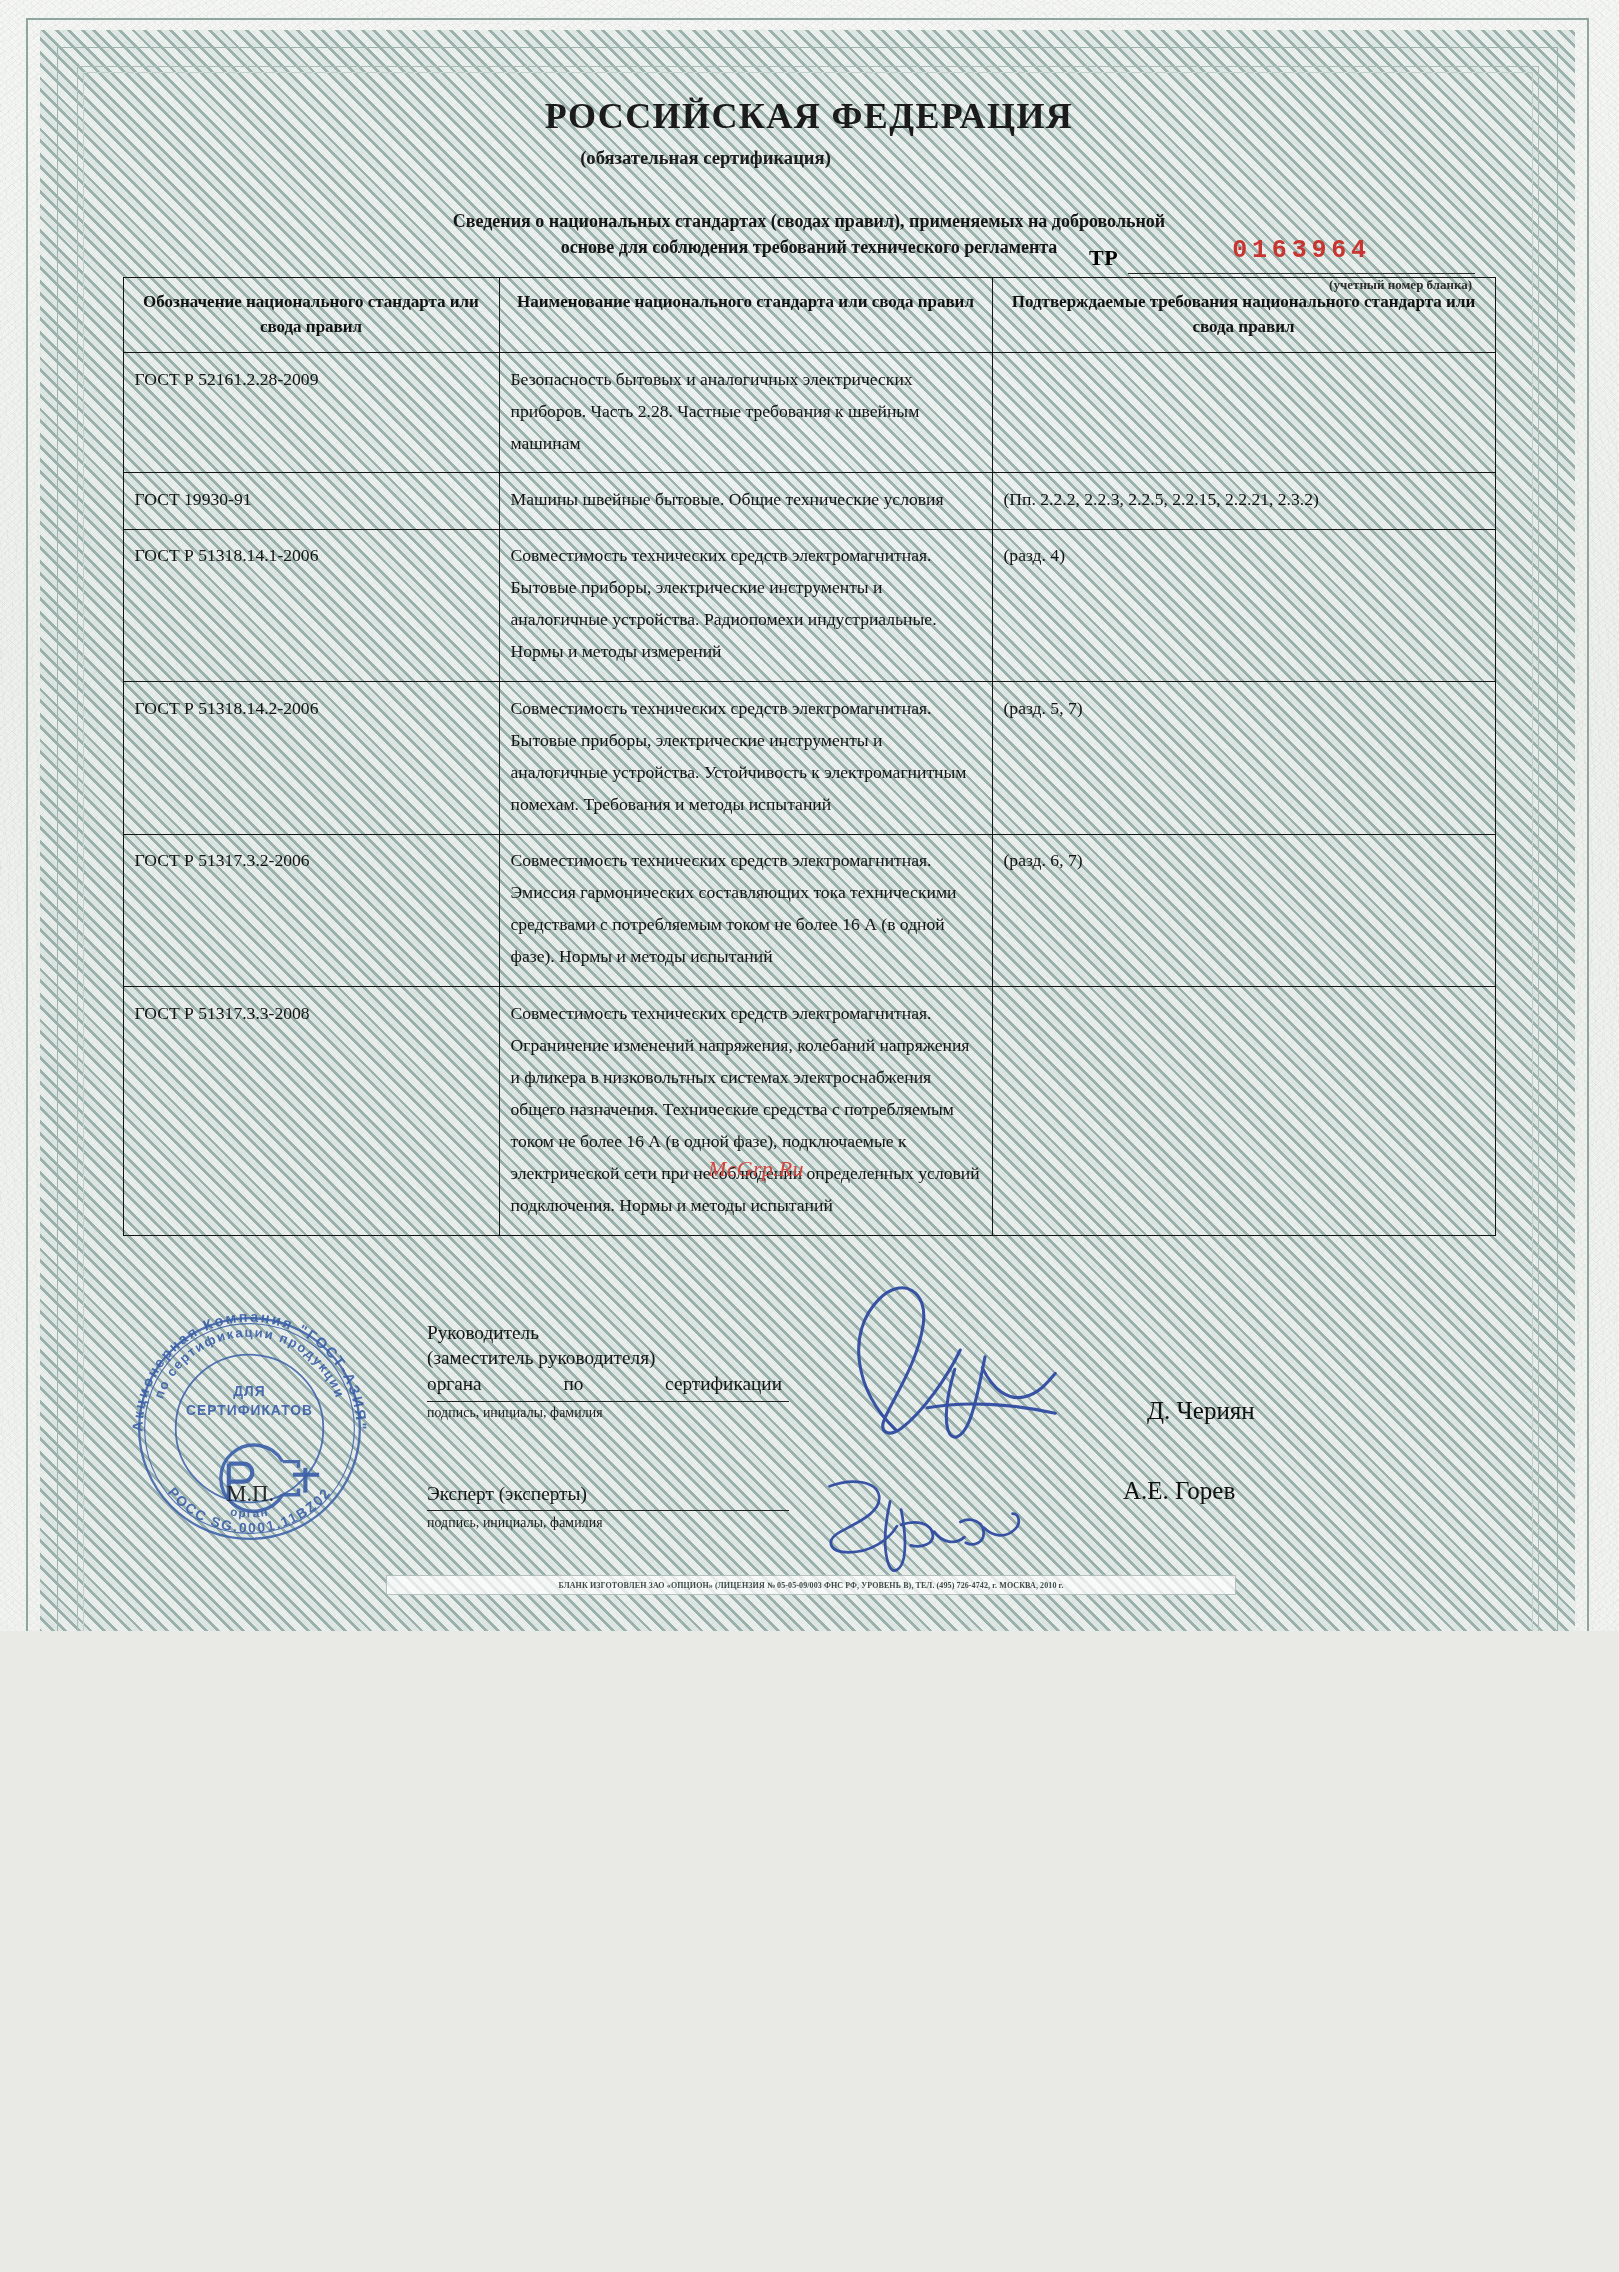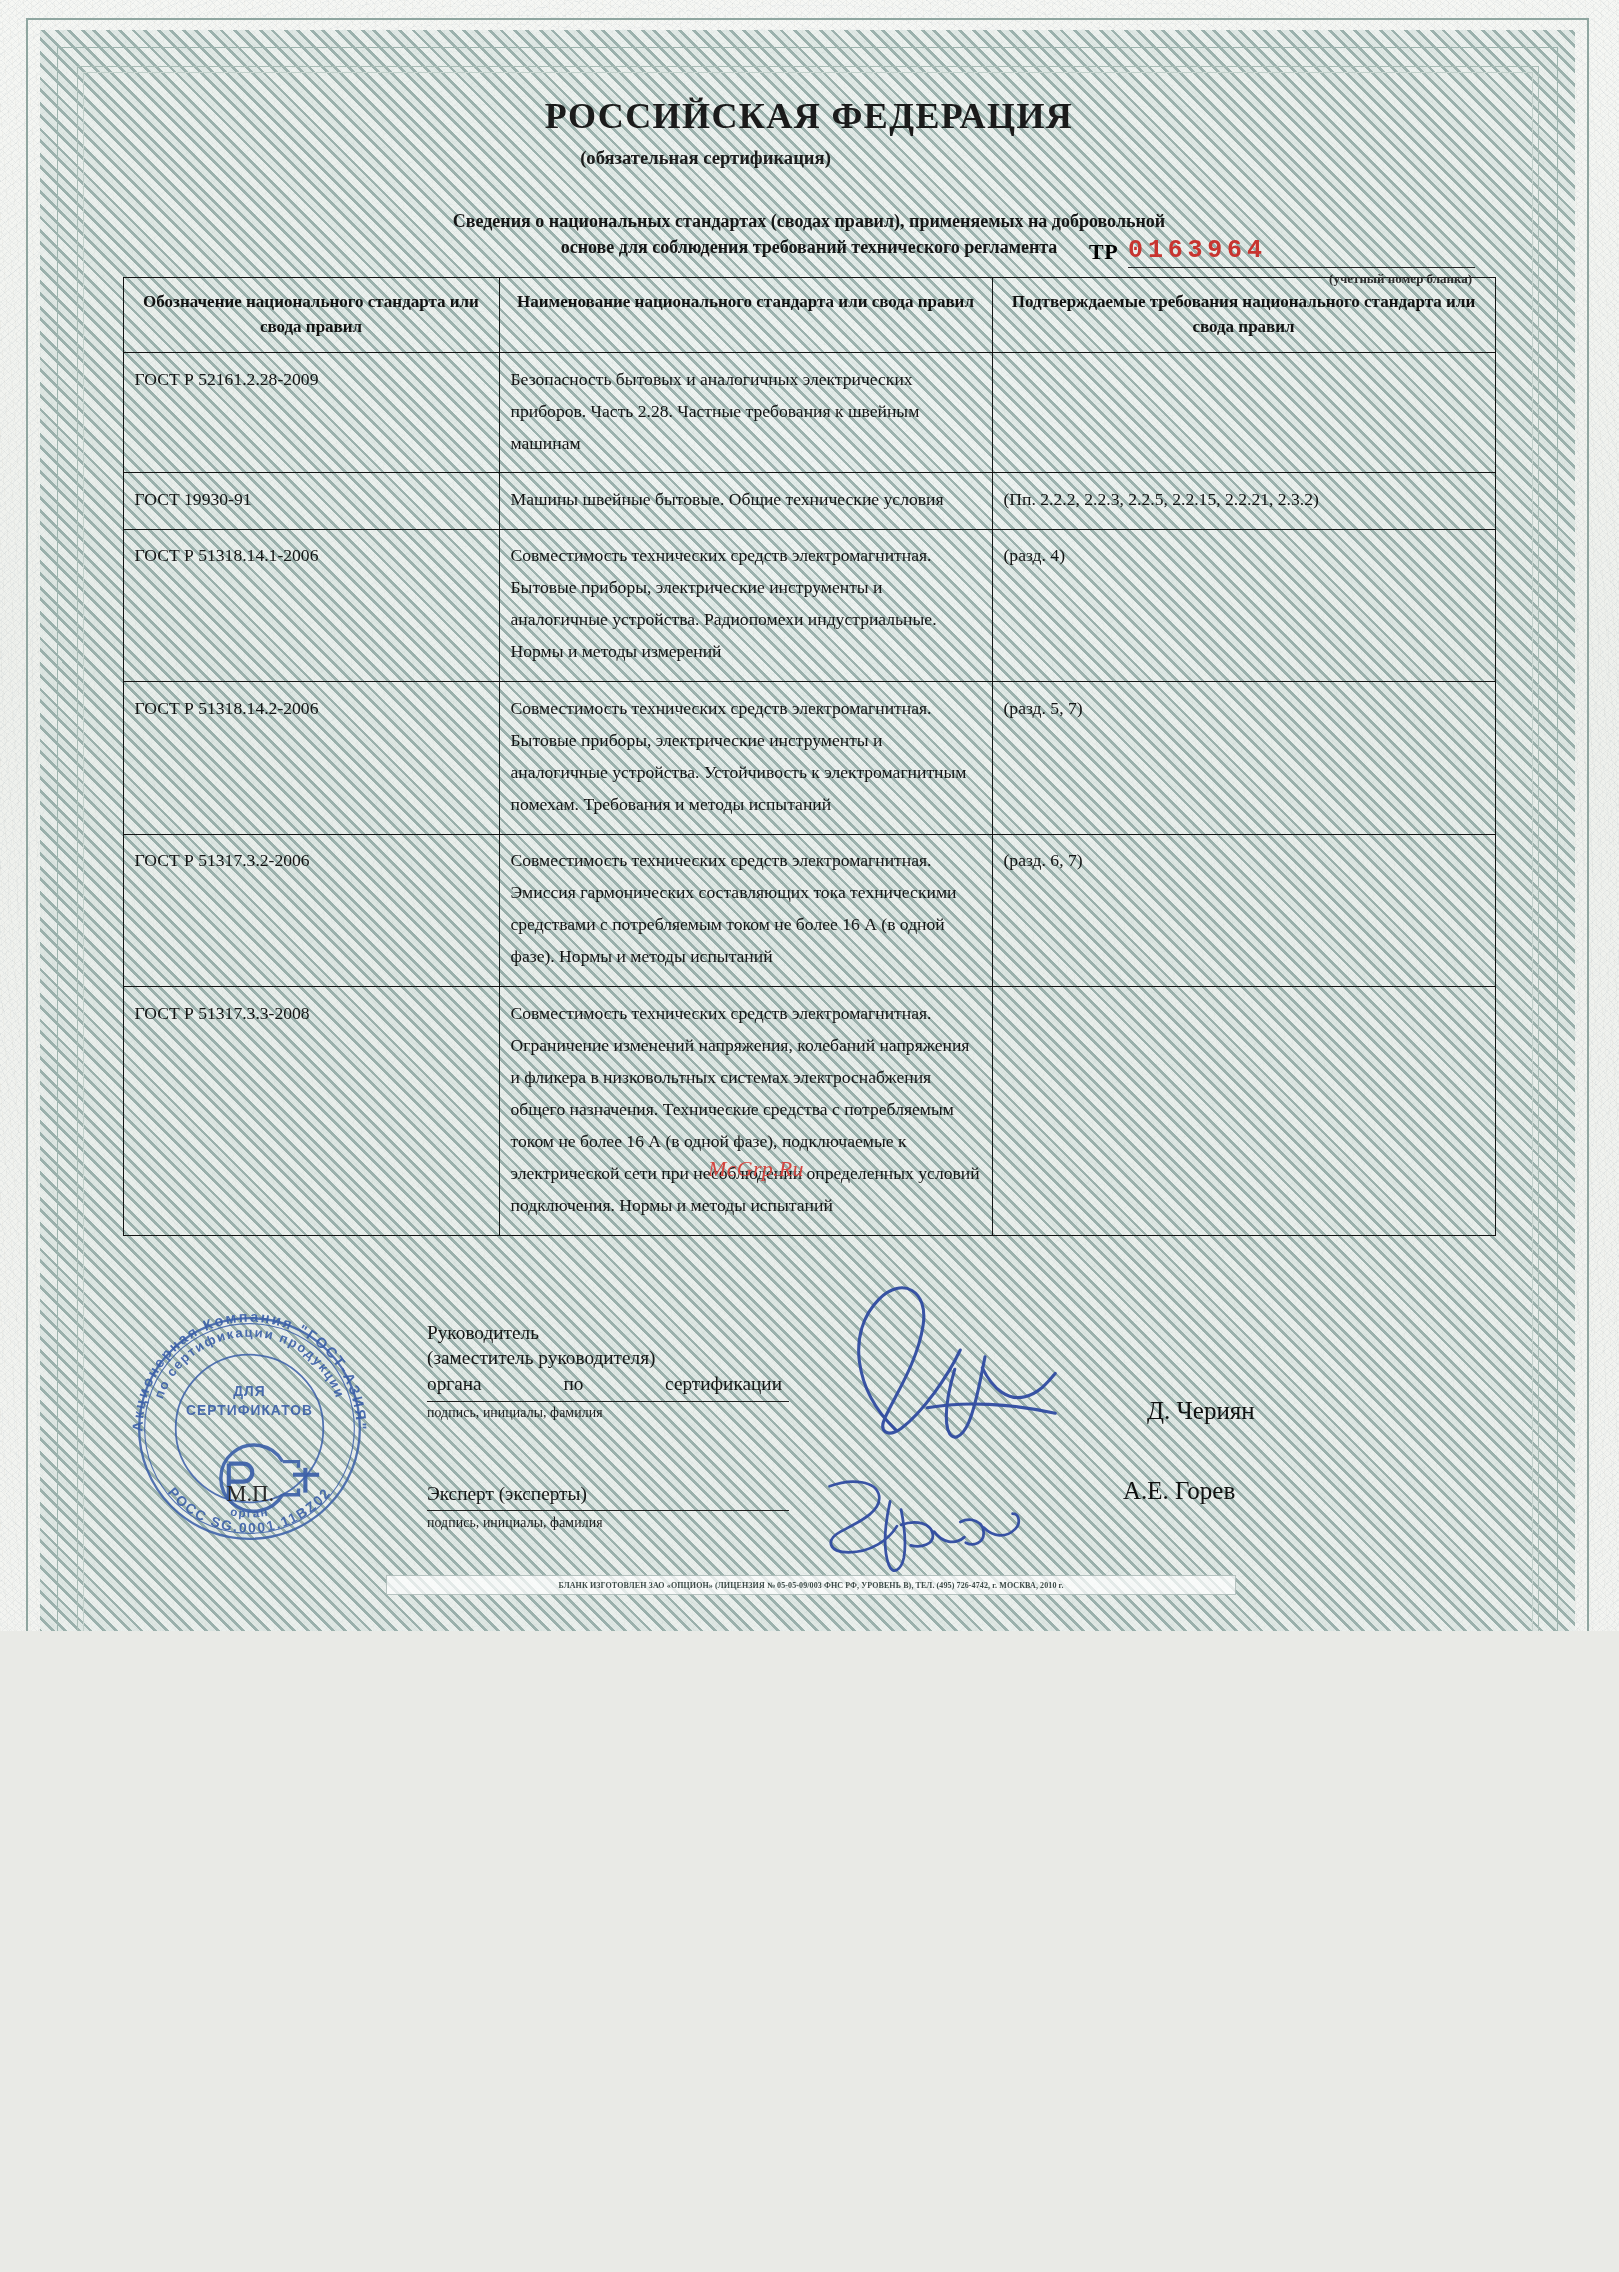--- a/index.html
+++ b/index.html
@@ -162,21 +162,22 @@
     padding-bottom: 2.8px;
   }
   .tr-number {
     flex: 1;
     font-family: "Liberation Mono", monospace;
     font-size: 25px;
     font-weight: bold;
     letter-spacing: 4.8px;
     color: #c8342f;
     border-bottom: 1.4px solid #242424;
-    padding-bottom: 2px;
+    text-align: center;
+    padding-bottom: 8px;
   }
   .tr-caption {
     text-align: right;
     font-size: 13px;
     font-weight: bold;
     color: #2b2b2b;
     margin-top: 3.4px;
     padding-right: 2.8px;
   }
 

